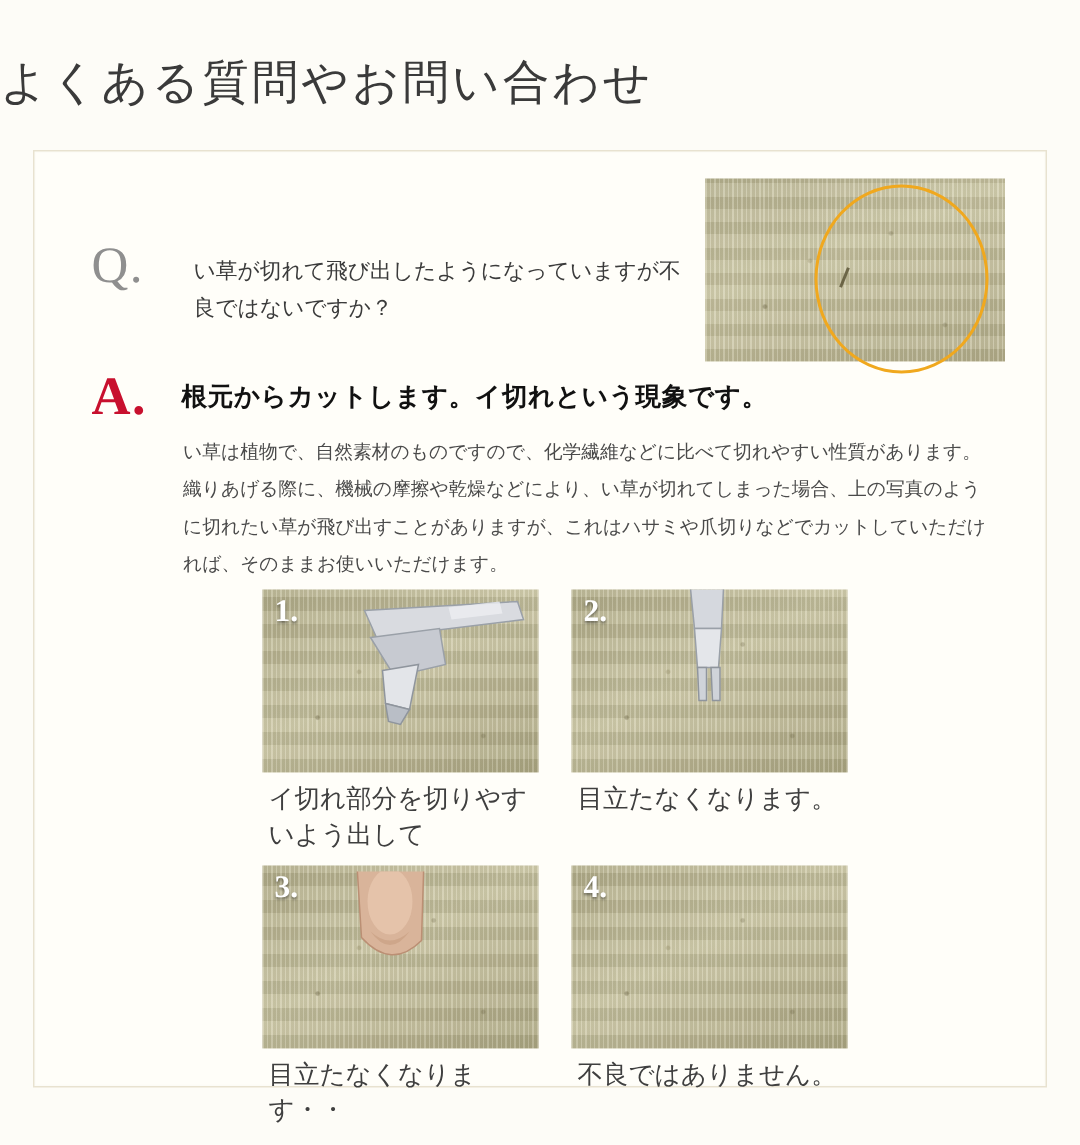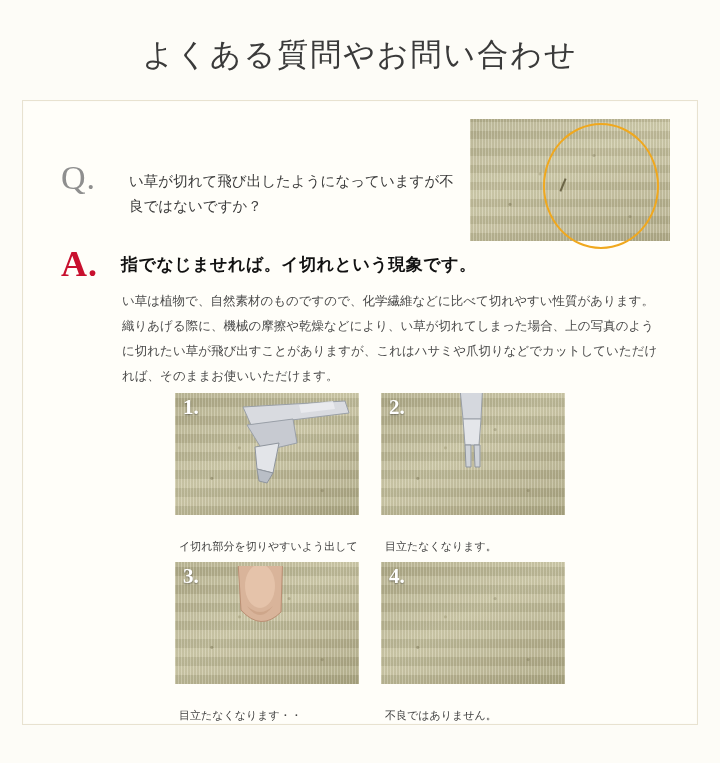--- a/index.html
+++ b/index.html
@@ -17,21 +17,21 @@
   }
 
   .page {
     position: relative;
     width: 720px;
     height: 763px;
     background: #fdfcf7;
   }
 
   .page-title {
-    text-align: center;
+    text-align: left;
     font-family: "Liberation Serif", serif;
     font-size: 31px;
     letter-spacing: 2px;
     color: #3a3a3a;
     padding-top: 34px;
     font-weight: normal;
     margin: 0;
   }
 
   .card {
@@ -167,23 +167,23 @@
     position: absolute;
     left: 8px;
     top: 2px;
     font-family: "Liberation Serif", serif;
     font-size: 21px;
     font-weight: bold;
     color: #ffffff;
     text-shadow: 0 1px 2px rgba(0,0,0,.45);
   }
   .step-cap {
-    font-size: 11px;
+    font-size: 17px;
     color: #3f3f3f;
-    padding: 24px 0 0 4px;
+    padding: 6px 0 0 4px;
     line-height: 1.4;
     min-height: 24px;
   }
 
   
   .clipper {
     position: absolute;
   }
   .clip1 { right: 6px; top: 6px; }
   .clip2 { left: 44px; top: -4px; }
@@ -213,21 +213,21 @@
       <div class="q-text">い草が切れて飛び出したようになっていますが不良ではないですか？</div>
     </div>
 
     <div class="photo-top">
       <div class="mat-flecks"></div>
       <div class="sprig"></div>
     </div>
     <div class="highlight-ellipse"></div>
 
     <div class="a-mark">A.</div>
-    <div class="a-headline">指でなじませれば。イ切れという現象です。</div>
+    <div class="a-headline">根元からカットします。イ切れという現象です。</div>
     <div class="a-body">い草は植物で、自然素材のものですので、化学繊維などに比べて切れやすい性質があります。織りあげる際に、機械の摩擦や乾燥などにより、い草が切れてしまった場合、上の写真のように切れたい草が飛び出すことがありますが、これはハサミや爪切りなどでカットしていただければ、そのままお使いいただけます。</div>
 
     <div class="steps">
 
       <div class="steps-row">
 
         <div class="step">
           <div class="step-img">
             <div class="mat-flecks"></div>
             <svg class="clipper clip1" width="120" height="90" viewBox="0 0 120 90">

